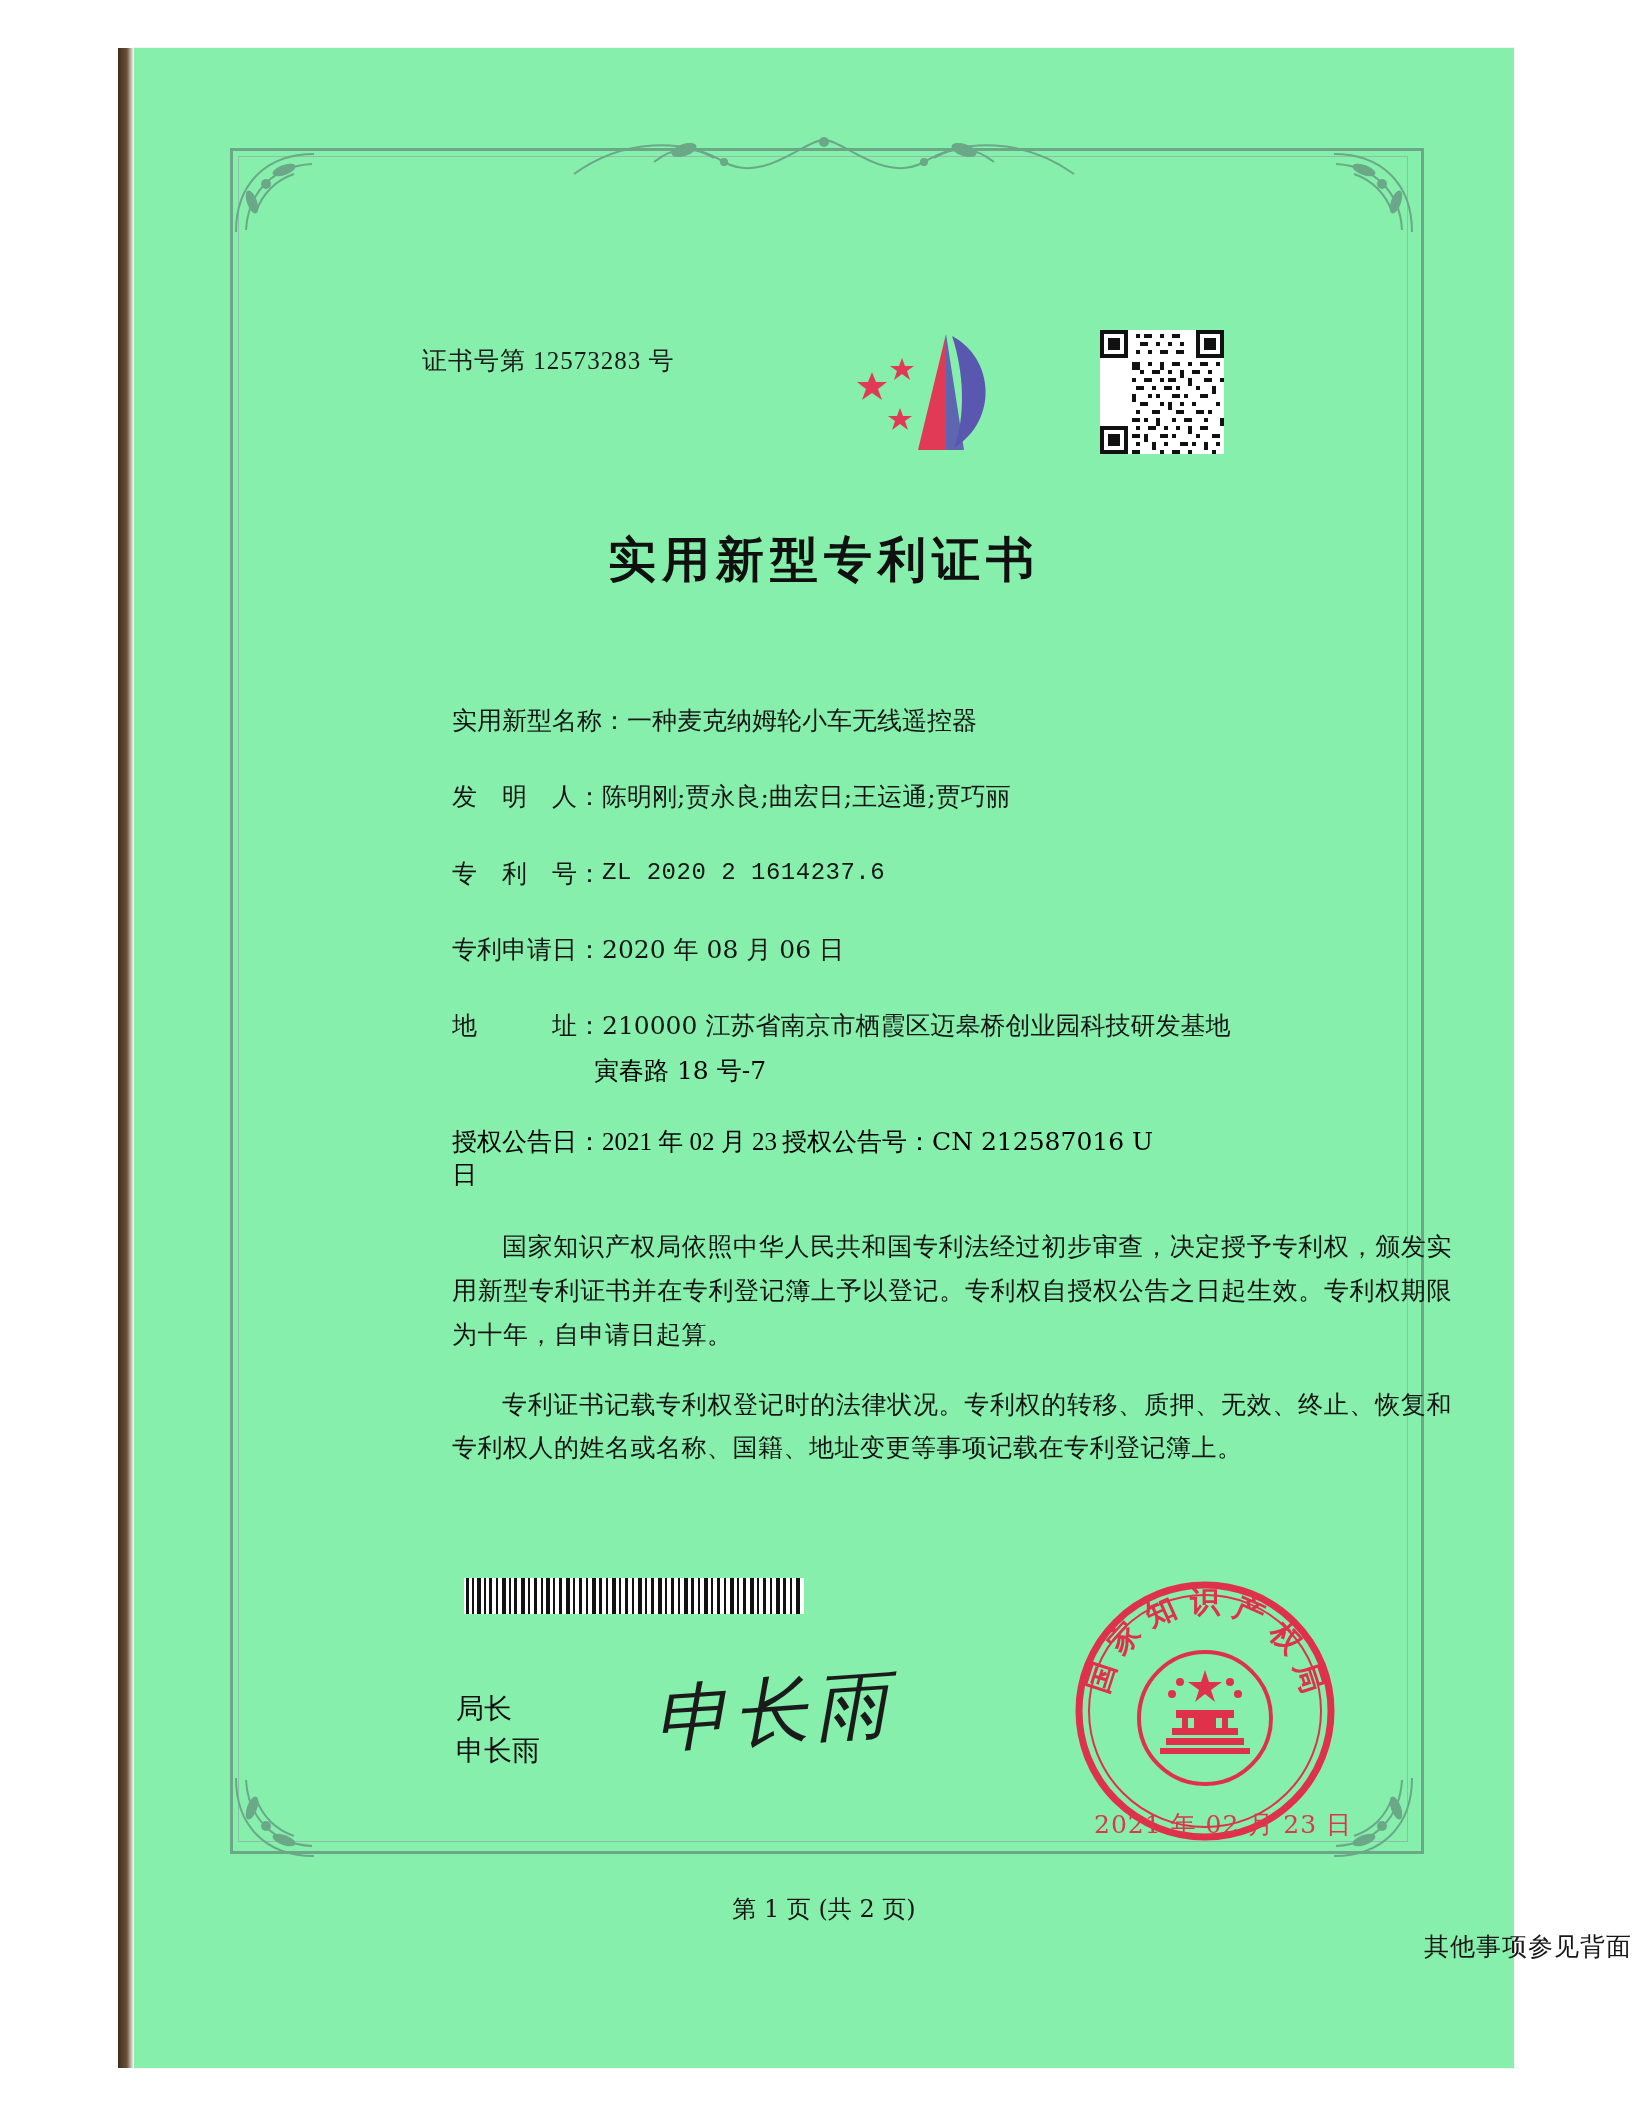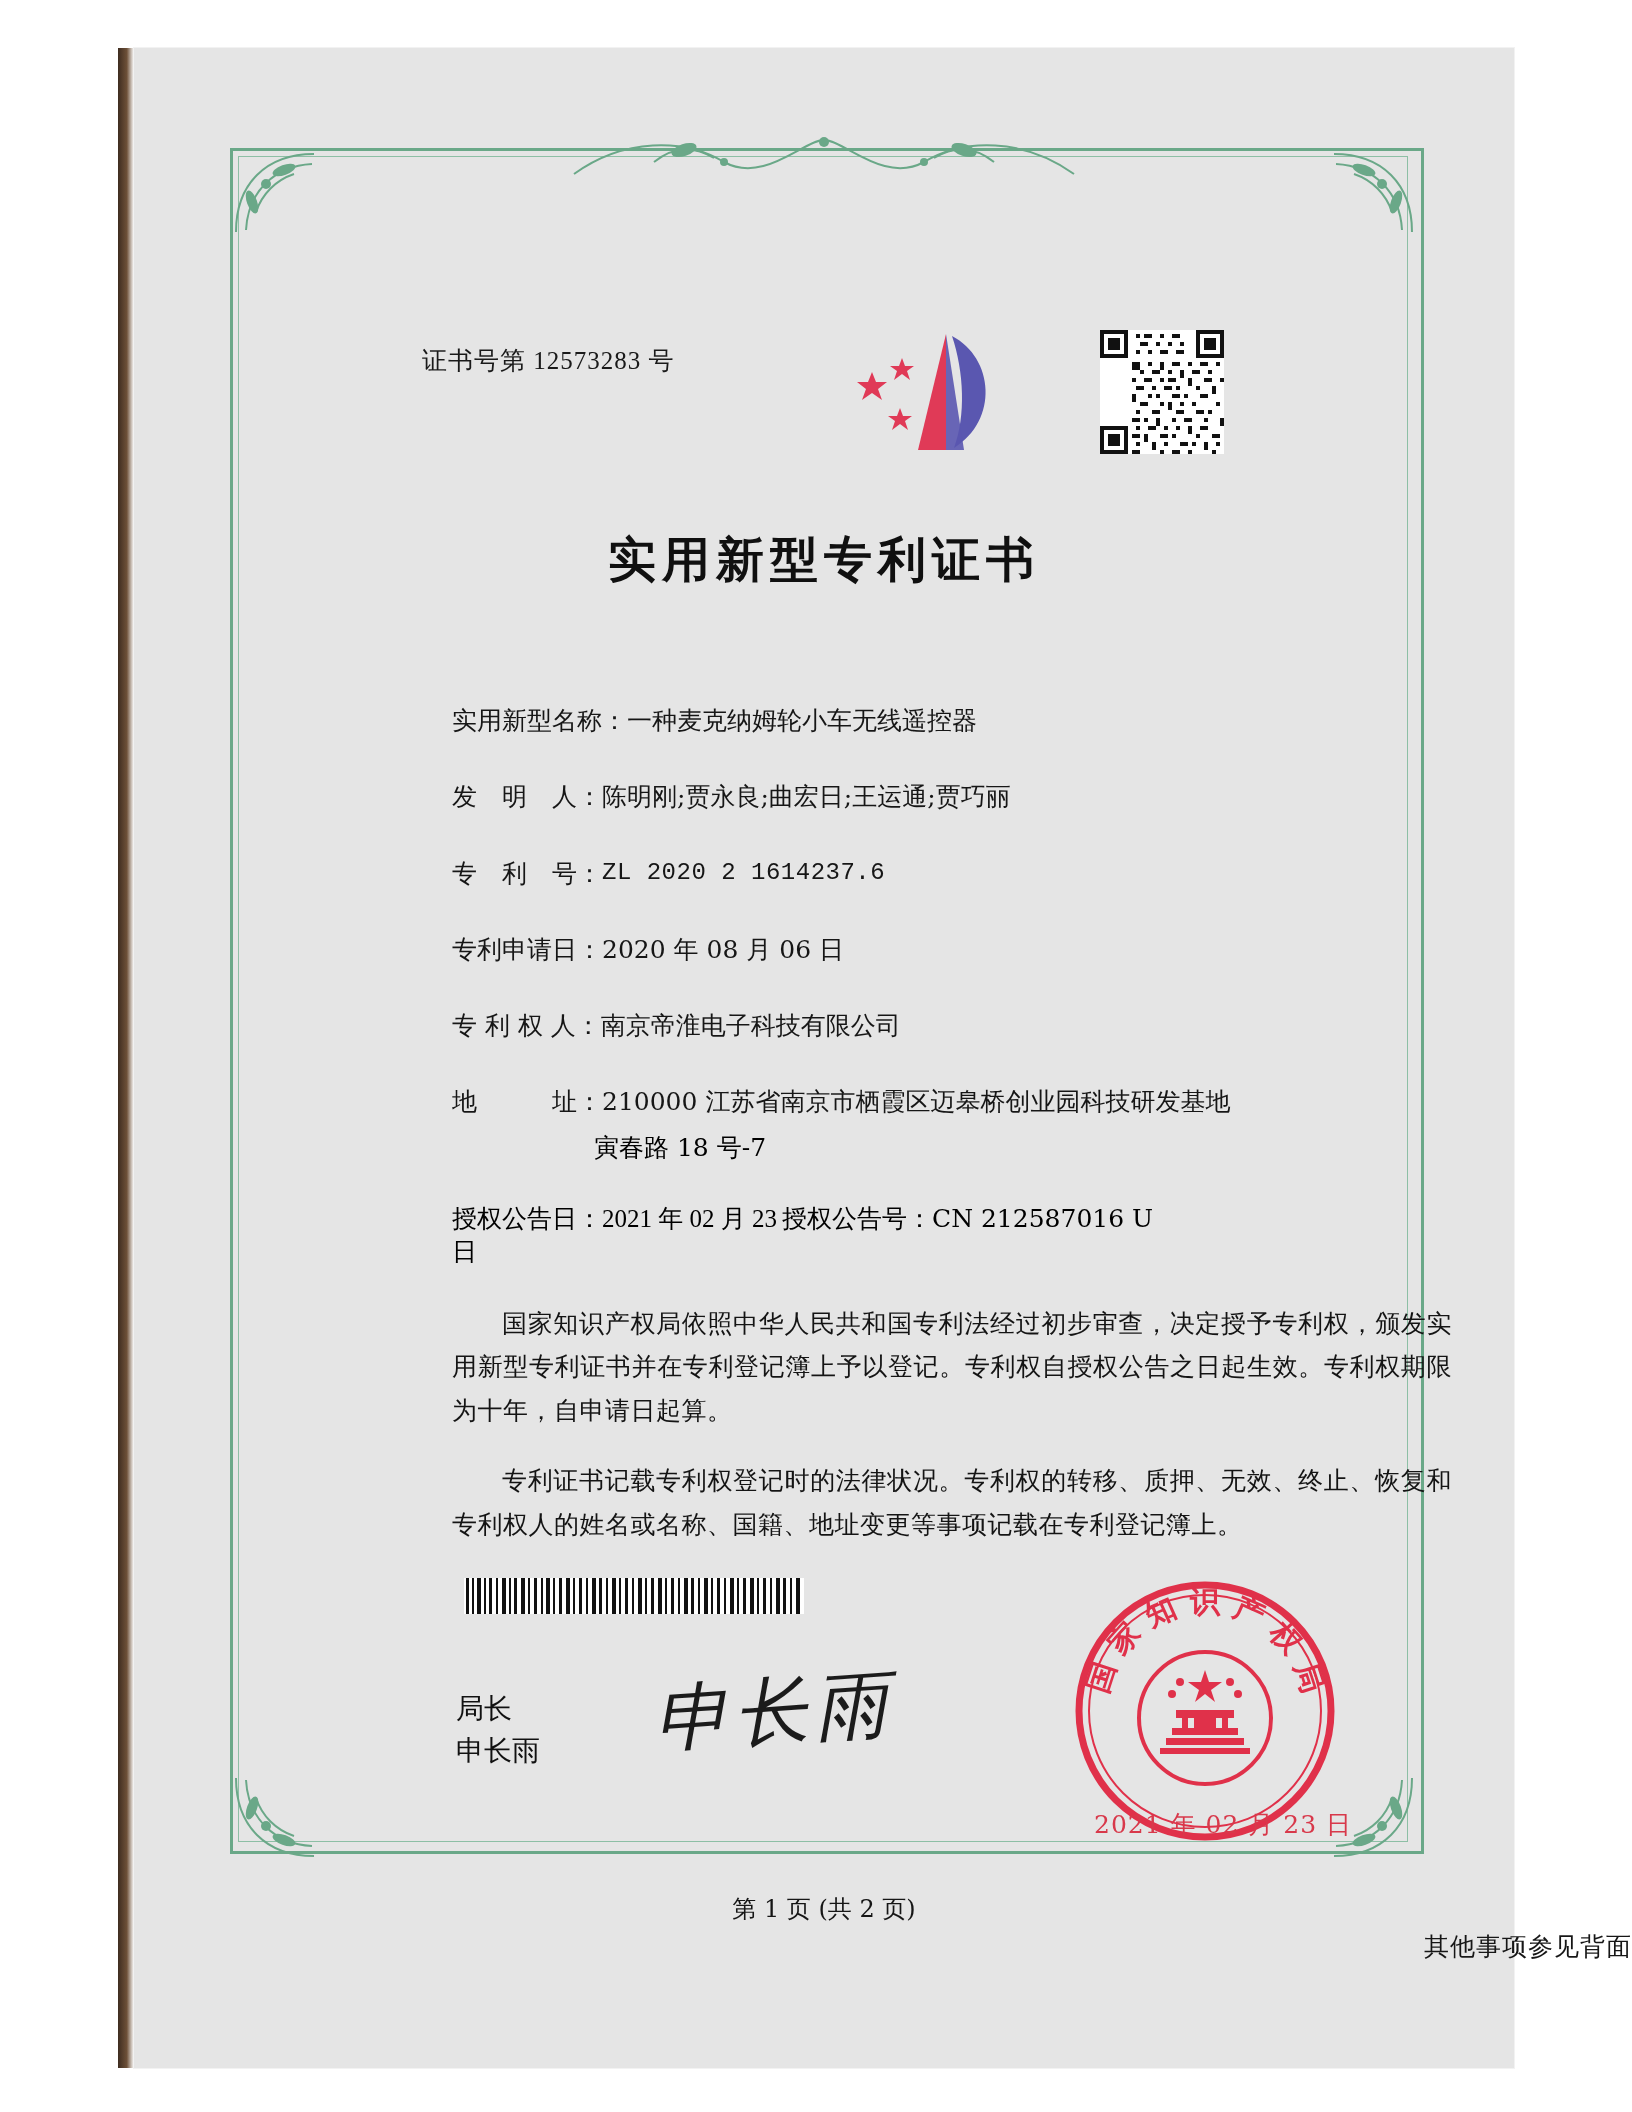--- a/index.html
+++ b/index.html
@@ -25,21 +25,21 @@
     background: linear-gradient(to right, #4a3528 0%, #7c5c44 40%, #b79madd 100%);
     background: linear-gradient(to right, #3e2c20 0%, #6d5038 55%, #ffffff 100%);
   }
 
   .page {
     position: absolute;
     left: 134px;
     top: 48px;
     width: 1380px;
     height: 2020px;
-    background: #e5e5e5;
+    background: #86efac;
     box-shadow: 0 0 0 1px #f2f2f2;
   }
 
   
   .frame-outer {
     position: absolute;
     left: 96px;
     top: 100px;
     width: 1188px;
     height: 1700px;
@@ -449,24 +449,20 @@
     <div class="field-row">
       <span class="f-label">专　利　号：</span>
       <span class="f-value mono">ZL 2020 2 1614237.6</span>
     </div>
 
     <div class="field-row">
       <span class="f-label">专利申请日：</span>
       <span class="f-value">2020 年 08 月 06 日</span>
     </div>
 
-    <div class="field-row">
-      <span class="f-label">专 利 权 人：</span>
-      <span class="f-value">南京帝淮电子科技有限公司</span>
-    </div>
 
     <div class="field-row">
       <span class="f-label">地　　　址：</span>
       <span class="f-value">210000 江苏省南京市栖霞区迈皋桥创业园科技研发基地</span>
     </div>
     <div class="addr-second">寅春路 18 号-7</div>
 
     <div class="grant-row">
       <span class="g1">
         <span>授权公告日：</span><span>2021 年 02 月 23 日</span>

